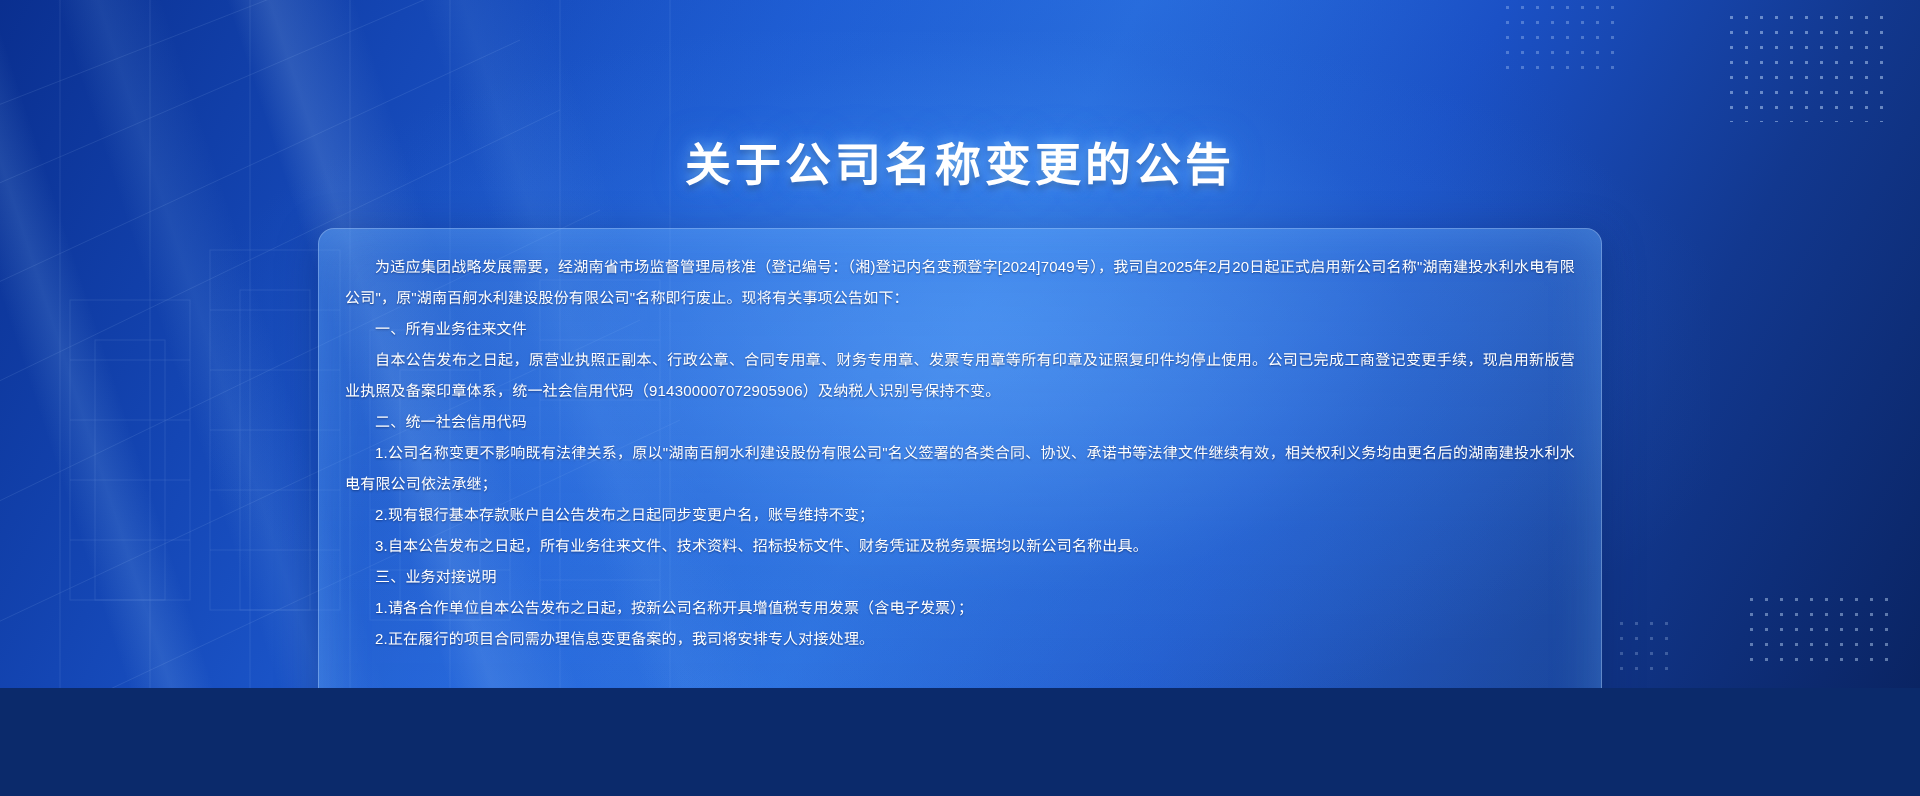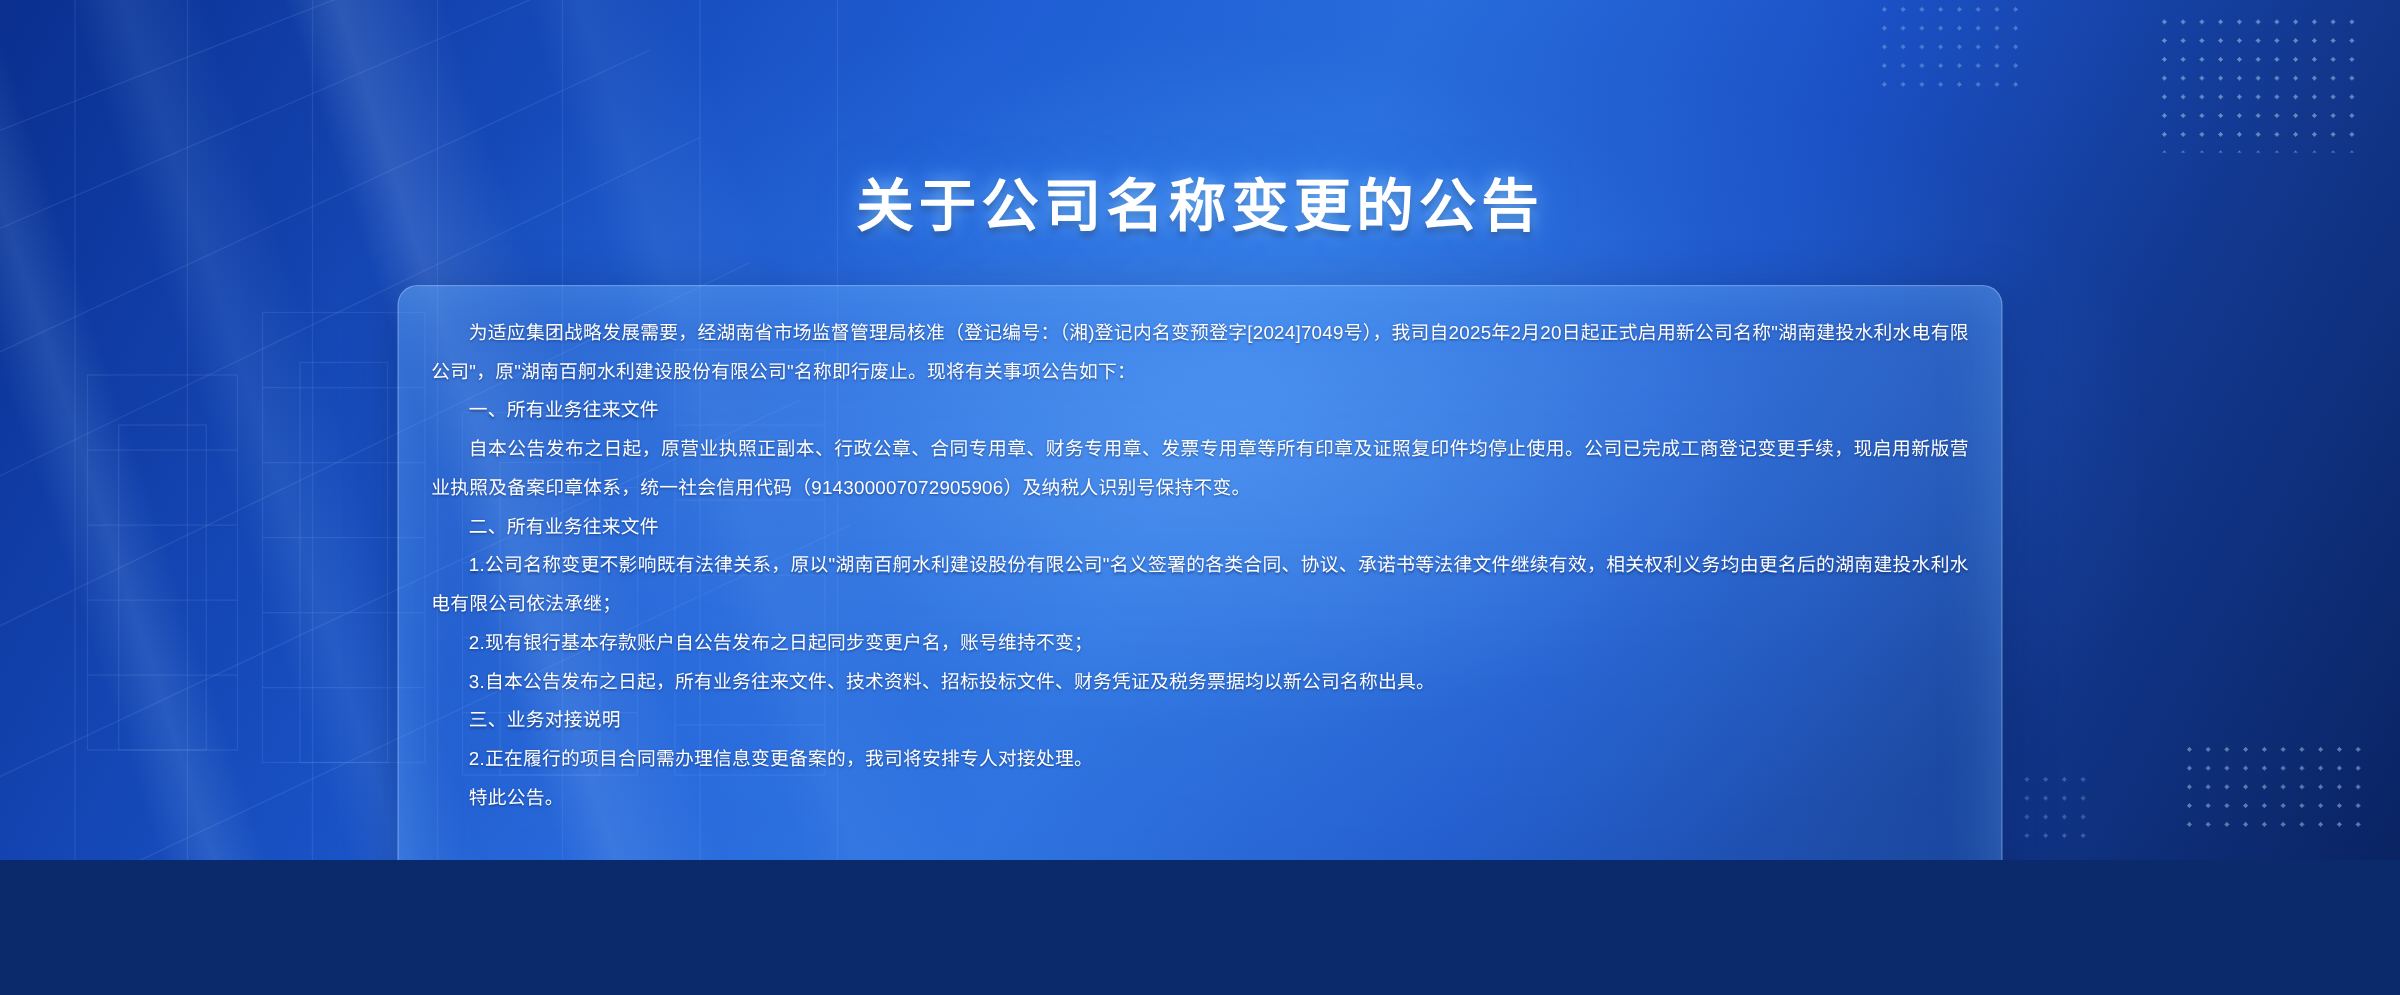--- a/index.html
+++ b/index.html
@@ -155,22 +155,22 @@
   <div class="dots mid-right"></div>
   <div class="dots bottom-right"></div>
   <div class="dots bottom-left-small"></div>
 
   <div class="headline">关于公司名称变更的公告</div>
 
   <div class="card" id="card">
       <p class="indent">为适应集团战略发展需要，经湖南省市场监督管理局核准（登记编号：（湘)登记内名变预登字[2024]7049号），我司自2025年2月20日起正式启用新公司名称"湖南建投水利水电有限公司"，原"湖南百舸水利建设股份有限公司"名称即行废止。现将有关事项公告如下：</p>
       <p class="indent">一、所有业务往来文件</p>
       <p class="indent">自本公告发布之日起，原营业执照正副本、行政公章、合同专用章、财务专用章、发票专用章等所有印章及证照复印件均停止使用。公司已完成工商登记变更手续，现启用新版营业执照及备案印章体系，统一社会信用代码（914300007072905906）及纳税人识别号保持不变。</p>
-      <p class="indent">二、所有业务往来文件</p>
+      <p class="indent">二、统一社会信用代码</p>
       <p class="indent">1.公司名称变更不影响既有法律关系，原以"湖南百舸水利建设股份有限公司"名义签署的各类合同、协议、承诺书等法律文件继续有效，相关权利义务均由更名后的湖南建投水利水电有限公司依法承继；</p>
       <p class="indent">2.现有银行基本存款账户自公告发布之日起同步变更户名，账号维持不变；</p>
       <p class="indent">3.自本公告发布之日起，所有业务往来文件、技术资料、招标投标文件、财务凭证及税务票据均以新公司名称出具。</p>
       <p class="indent">三、业务对接说明</p>
+      <p class="indent">1.请各合作单位自本公告发布之日起，按新公司名称开具增值税专用发票（含电子发票）；</p>
       <p class="indent">2.正在履行的项目合同需办理信息变更备案的，我司将安排专人对接处理。</p>
-      <p class="indent">特此公告。</p>
     </div>
 
 </div>
 
 </body></html>

